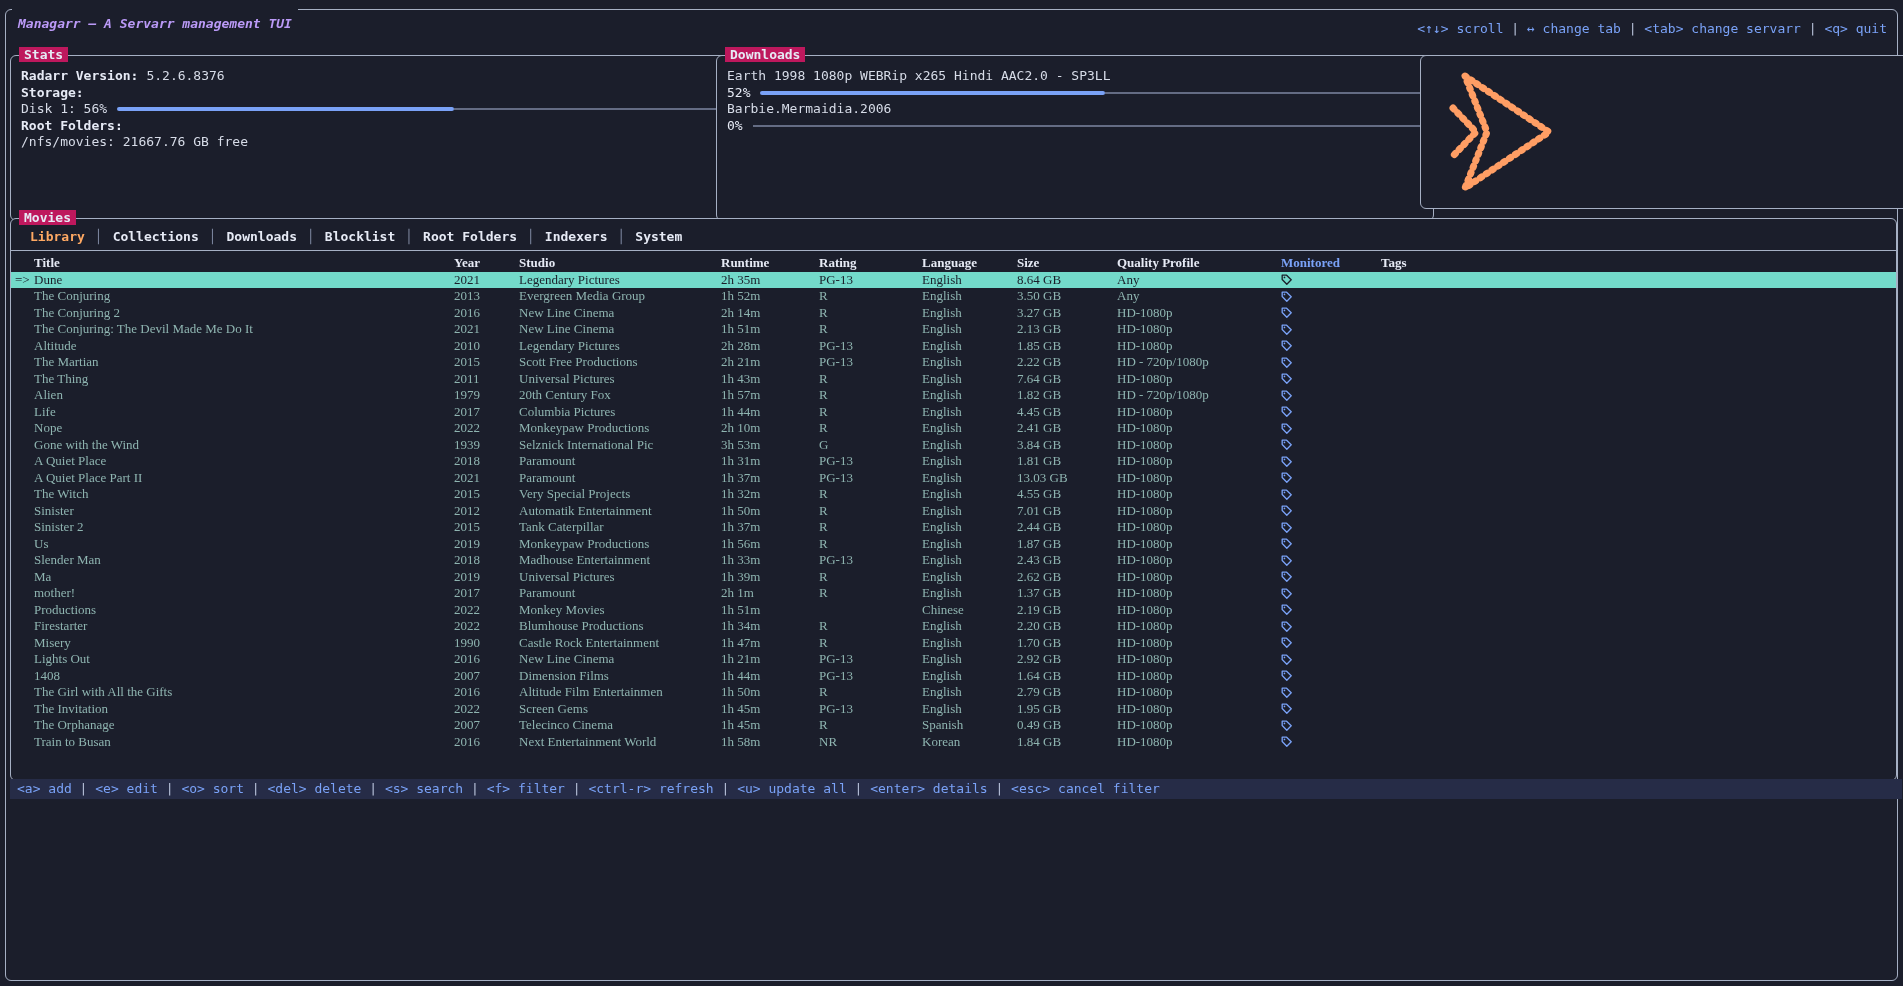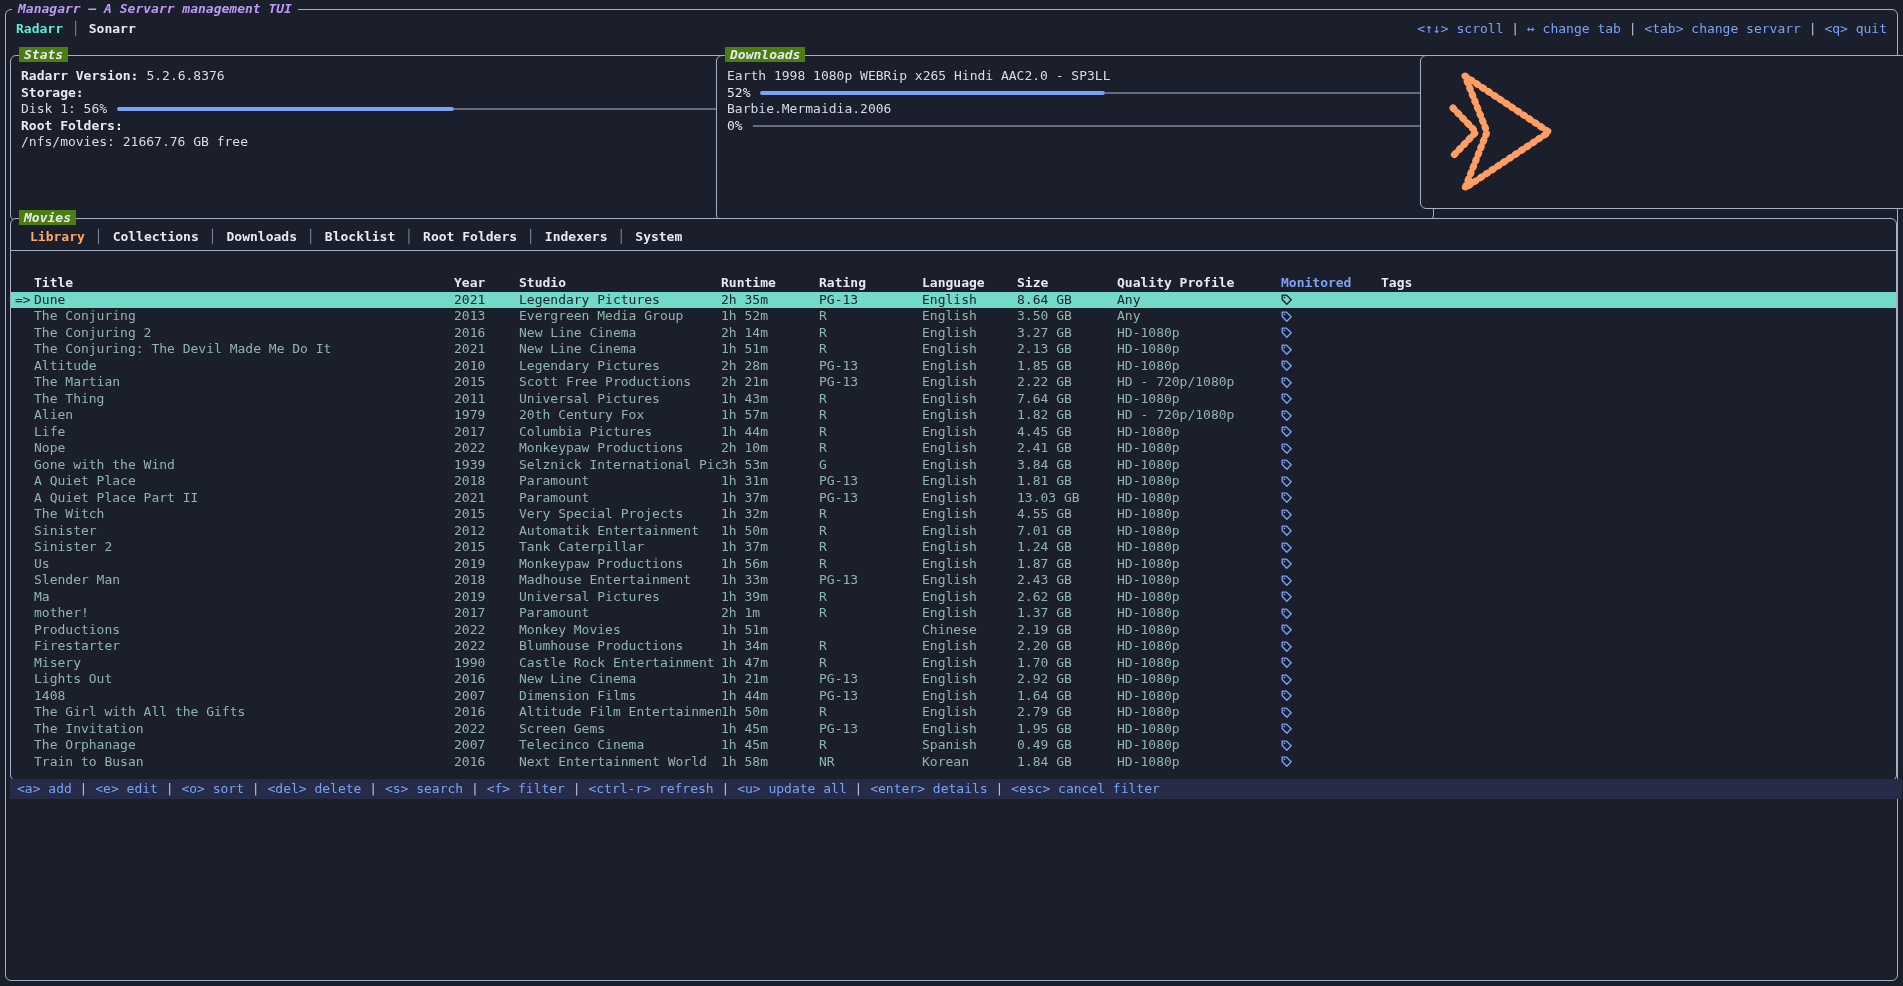--- a/index.html
+++ b/index.html
@@ -1,50 +1,50 @@
 <!DOCTYPE html>
 <html><head>
 <meta charset="utf-8">
 <style>
   html,body{margin:0;padding:0;background:#10121c;}
   .app{position:relative;width:1903px;height:986px;background:#1b1e2b;overflow:hidden;
        font-family:"DejaVu Sans Mono",monospace;font-size:13px;color:#d7dce8;}
   .frame{position:absolute;left:5px;top:9px;right:5px;bottom:5px;
          border:1.5px solid #a6b0c4;border-radius:6px;pointer-events:none;}
-  .app-title{position:absolute;top:1px;left:12px;z-index:3;background:#1b1e2b;padding:0 6px;
+  .app-title{position:absolute;top:1px;left:12px;z-index:3;background:#1b1e2b;padding:15px 6px;
              color:#bb9af7;font-style:italic;font-weight:bold;}
   .topbar{position:absolute;left:16px;right:16px;top:19px;height:18px;display:flex;
           justify-content:space-between;align-items:center;white-space:nowrap;}
   .servarr-tabs{display:flex;align-items:center;gap:9px;font-weight:bold;}
   .tab-radarr{color:#5eead4;}
   .tab-sonarr{color:#e6eaf5;}
   .vsep{color:#7d87a0;font-weight:normal;}
   .kb{color:#7aa2f7;}
   .kbsep{color:#b6c0d8;white-space:pre;}
 
   .panel{position:absolute;border:1.5px solid #a6b0c4;border-radius:6px;background:#1b1e2b;}
-  .panel-title{position:absolute;top:-9px;left:8px;background:#4d7c0f;padding:0 5px;
-               font-weight:bold;color:#e6eaf5;font-style:italic;}
+  .panel-title{position:absolute;top:-9px;left:8px;background:#be185d;padding:0 5px;
+               font-weight:bold;color:#e6eaf5;}
   .panel-stats{left:10px;top:55px;width:698px;height:152px;padding:12px 10px 0 10px;}
   .panel-downloads{left:716px;top:55px;width:696px;height:152px;padding:12px 10px 0 10px;}
   .panel-logo{left:1420px;top:55px;width:475px;height:152px;display:flex;align-items:center;padding-left:20px;}
   .panel-movies{left:10px;top:218px;width:1885px;height:557px;padding-top:4px;}
   .stat-line{height:16.6px;line-height:16.6px;display:flex;align-items:flex-end;white-space:nowrap;}
   .stat-label{font-weight:bold;color:#e6eaf5;margin-right:8px;}
   .linegauge{position:relative;flex:1;height:16.6px;margin-left:10px;}
   .lg-fill{position:absolute;left:0;top:6px;height:4px;background:#7aa2f7;border-radius:2px;}
   .lg-rest{position:absolute;right:0;top:7px;height:2px;background:#646c84;}
   .dl-pct{color:#e6eaf5;}
 
   .movies-tabs{height:27px;line-height:27px;border-bottom:1.5px solid #a6b0c4;
                padding-left:10px;font-weight:bold;color:#e6eaf5;white-space:nowrap;}
   .mtab{margin:0 9px;}
   .mtab.active{color:#ffa963;}
   .movies-tabs .vsep{margin:0 1px;}
-  .mtable{margin-top:24px;}
+  .mtable{margin-top:4px;font-family:Liberation Serif, serif;}
   .mrow{display:grid;grid-template-columns:23px 420px 65px 202px 98px 103px 95px 100px 162px 102px 1fr;
         height:16.5px;line-height:16.5px;}
   .mrow span{overflow:hidden;white-space:nowrap;}
   .mhead{font-weight:bold;color:#e6eaf5;}
   .mbody .mrow{color:#8fb5b1;}
   .mbody .mrow.selected{background:#73daca;color:#1b1f2a;}
   .c-gutter{padding-left:4px;}
   .c-monitored{color:#7aa2f7;display:flex;align-items:center;padding-left:2px;}
   .selected .c-monitored{color:#1b1f2a;}
   .bottombar{position:absolute;left:10px;top:779px;width:1885px;height:20px;line-height:20px;
@@ -413,21 +413,21 @@
             <span class="c-tags"></span>
           </div>
           <div class="mrow">
             <span class="c-gutter"></span>
             <span class="c-title">Sinister 2</span>
             <span class="c-year">2015</span>
             <span class="c-studio">Tank Caterpillar</span>
             <span class="c-runtime">1h 37m</span>
             <span class="c-rating">R</span>
             <span class="c-language">English</span>
-            <span class="c-size">1.24 GB</span>
+            <span class="c-size">2.44 GB</span>
             <span class="c-quality">HD-1080p</span>
             <span class="c-monitored">
               <svg width="11" height="11" viewBox="0 0 14 14">
                 <path d="M1.5 1.5h5.6L13 7.4 7.4 13 1.5 7.1z" fill="none" stroke="currentColor" stroke-width="1.7" stroke-linejoin="round"></path>
                 <circle cx="4.4" cy="4.4" r="1.1" fill="currentColor"></circle>
               </svg>
             </span>
             <span class="c-tags"></span>
           </div>
           <div class="mrow">

